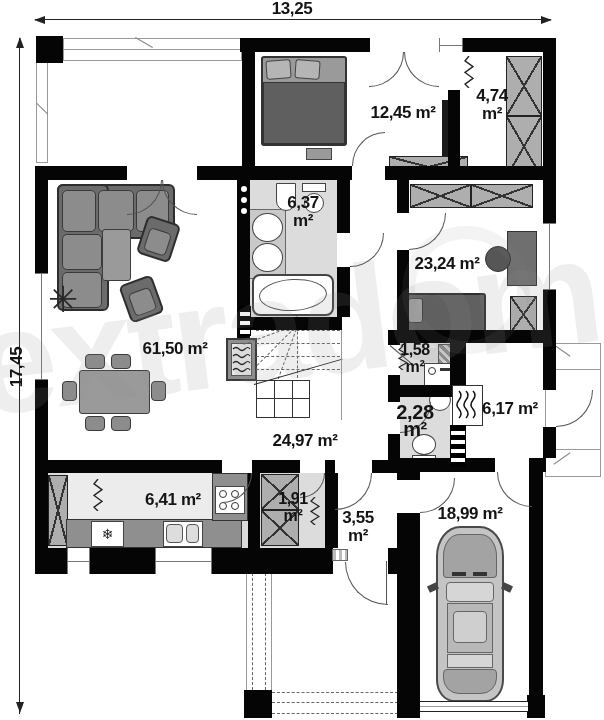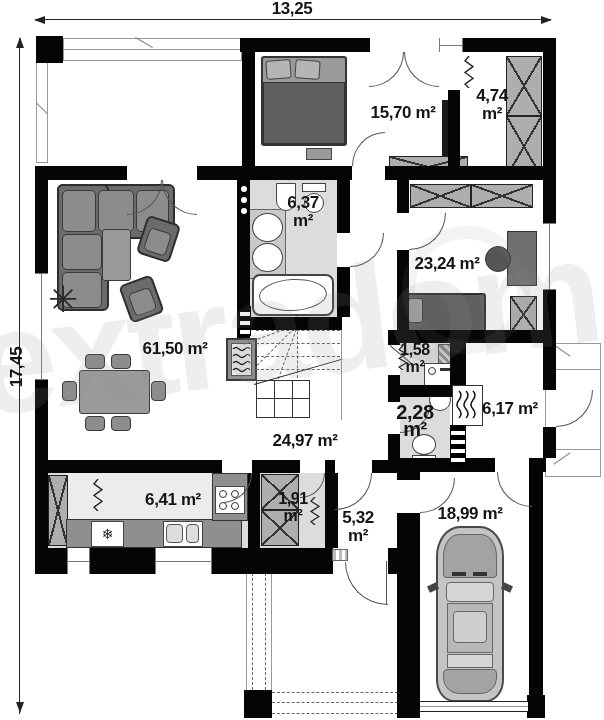--- a/index.html
+++ b/index.html
@@ -303,27 +303,27 @@
   <div class="arc abr" style="left:556px;top:390px;width:37px;height:37px;"></div>
   <div class="arc abl" style="left:497px;top:472px;width:35px;height:35px;"></div>
   <div class="arc abr" style="left:222px;top:473px;width:30px;height:30px;"></div>
   <div class="arc abr" style="left:400px;top:402px;width:31px;height:31px;"></div>
   <div class="arc abr" style="left:300px;top:473px;width:25px;height:25px;"></div>
   <div class="abs" style="left:390px;top:345px;width:30px;height:0;border-top:1.3px solid #555;transform:rotate(40deg);transform-origin:left center;z-index:5;"></div>
 
   <div class="wm">extradom</div>
   <div class="wmc"></div>
 
-  <div class="lbl" style="left:355px;top:104px;width:96px;">15,70 m²</div>
+  <div class="lbl" style="left:355px;top:104px;width:96px;">12,45 m²</div>
   <div class="lbl" style="left:462px;top:87px;width:60px;"><span>4,74</span><br><span>m²</span></div>
   <div class="lbl" style="left:273px;top:194px;width:60px;"><span>6,37</span><br><span>m²</span></div>
   <div class="lbl" style="left:399px;top:255px;width:96px;">23,24 m²</div>
   <div class="lbl" style="left:127px;top:340px;width:96px;">61,50 m²</div>
   <div class="lbl" style="left:392px;top:341px;width:46px;font-size:16px;line-height:17px;"><span>1,58</span><br><span>m²</span></div>
   <div class="lbl" style="left:392px;top:404px;width:46px;font-size:20px;line-height:17px;"><span>2,28</span><br><span>m²</span></div>
   <div class="lbl" style="left:470px;top:400px;width:80px;">6,17 m²</div>
   <div class="lbl" style="left:257px;top:432px;width:96px;">24,97 m²</div>
   <div class="lbl" style="left:125px;top:491px;width:96px;">6,41 m²</div>
   <div class="lbl" style="left:268px;top:490px;width:50px;font-size:16px;line-height:17px;"><span>1,91</span><br><span>m²</span></div>
-  <div class="lbl" style="left:333px;top:509px;width:50px;"><span>5,32</span><br><span>m²</span></div>
+  <div class="lbl" style="left:333px;top:509px;width:50px;"><span>3,55</span><br><span>m²</span></div>
   <div class="lbl" style="left:422px;top:505px;width:96px;">18,99 m²</div>
 
 </div>
 
 </body></html>

